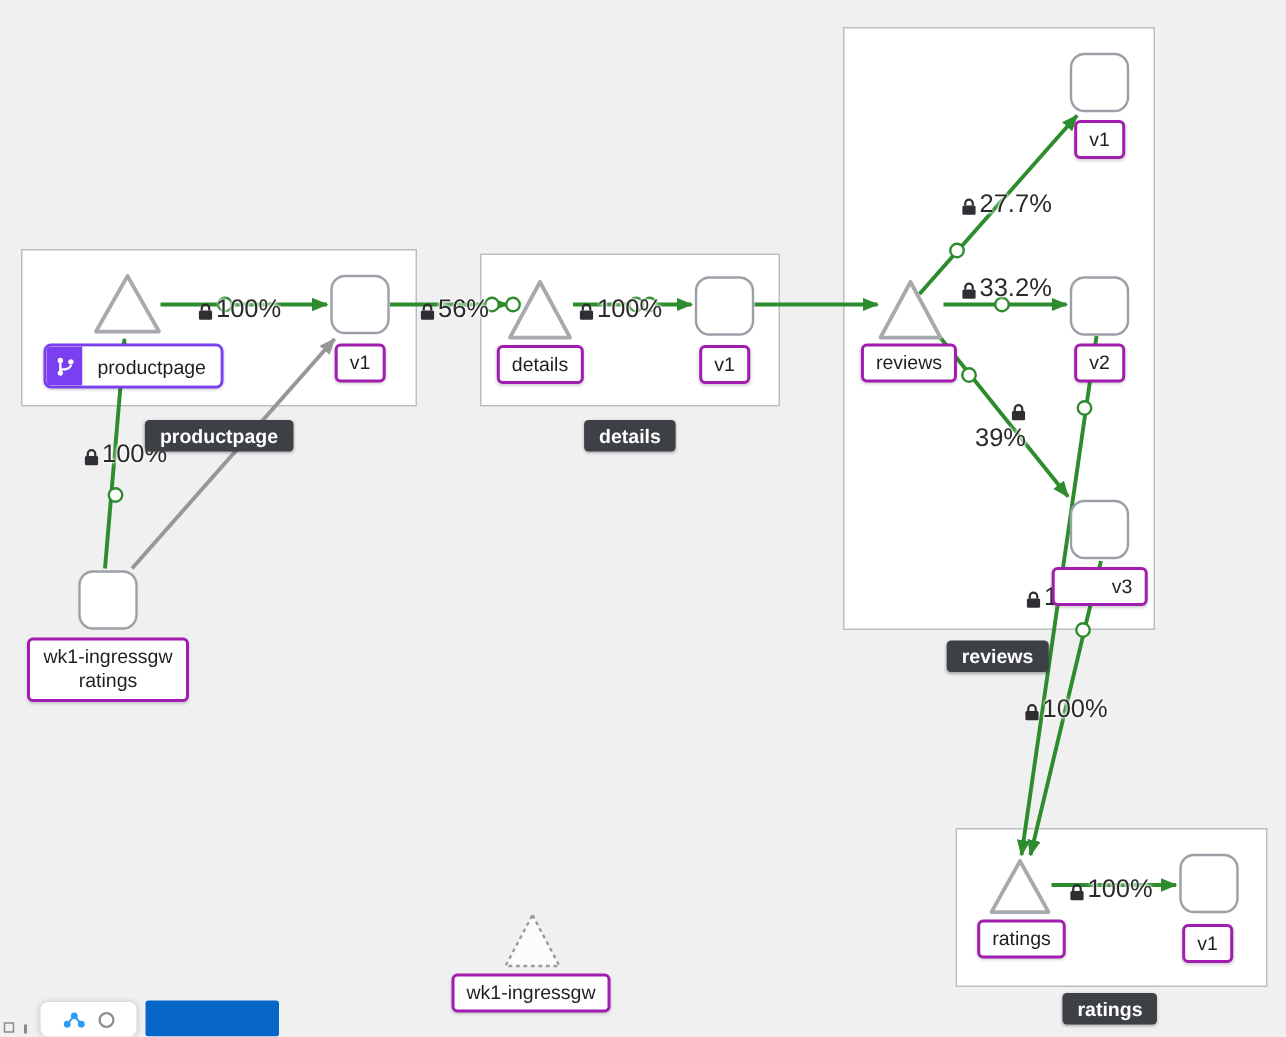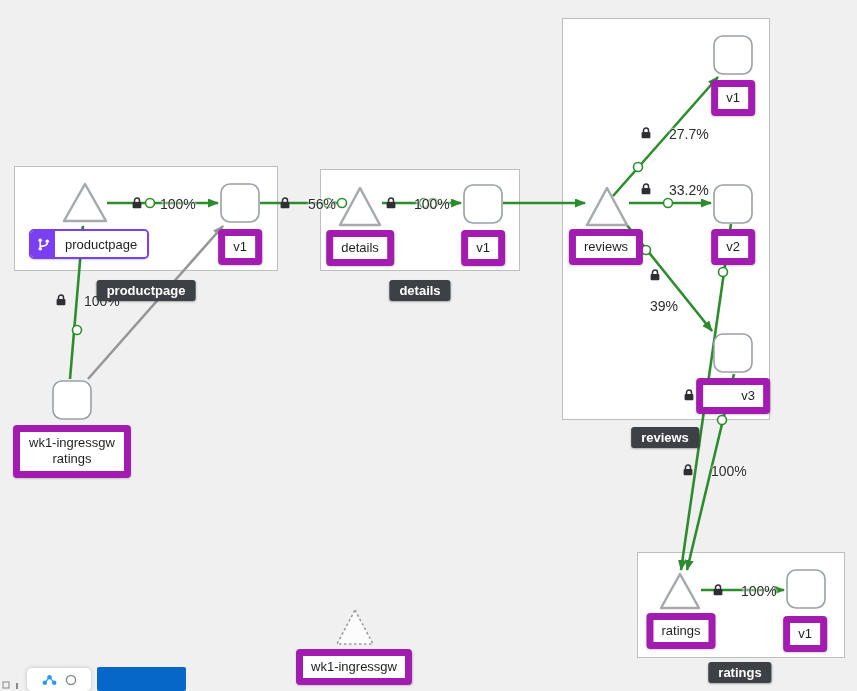--- a/index.html
+++ b/index.html
@@ -11,21 +11,21 @@
   }
   .layer{position:absolute;left:0;top:0;}
   
   .group-box{
     position:absolute;background:#ffffff;border:1px solid #bcbebf;
     box-sizing:border-box;
   }
   
   .pill{
     position:absolute;transform:translateX(-50%);
-    background:#ffffff;border:7px solid #a21caf;border-radius:4px;
+    background:#ffffff;border:2px solid #a21caf;border-radius:4px;
     padding:3px 8px;font-size:13px;color:#1f1f1f;line-height:1.25;
     box-shadow:0 1px 2px rgba(0,0,0,.18);white-space:nowrap;text-align:center;
   }
   .pill.two-line{white-space:normal;width:88px;}
   
   .vs-pill{
     position:absolute;display:flex;align-items:stretch;
     border:2px solid #7b3ff2;border-radius:5px;background:#fff;
     box-shadow:0 1px 2px rgba(0,0,0,.18);overflow:hidden;
   }
@@ -39,22 +39,22 @@
   }
   
   .tip{
     position:absolute;transform:translateX(-50%);
     background:#3d4044;color:#fff;font-size:13px;font-weight:700;
     border-radius:3px;padding:3px 10px;white-space:nowrap;
     box-shadow:0 1px 2px rgba(0,0,0,.3);
   }
   
   .elabel{
-    position:absolute;display:flex;align-items:flex-start;gap:18px;
-    font-size:14px;color:#2b2b2b;line-height:1;
+    position:absolute;display:flex;align-items:flex-end;gap:2px;
+    font-size:17px;color:#2b2b2b;line-height:1;
     text-shadow:0 0 2px #fff,0 0 2px #fff,0 0 3px #fff;
   }
   .elabel svg{flex:0 0 auto;}
   
   .mini-card{
     position:absolute;background:#fff;border-radius:5px;
     box-shadow:0 0 4px rgba(0,0,0,.2);display:flex;align-items:center;
     justify-content:center;gap:8px;
   }
   .primary-btn{

